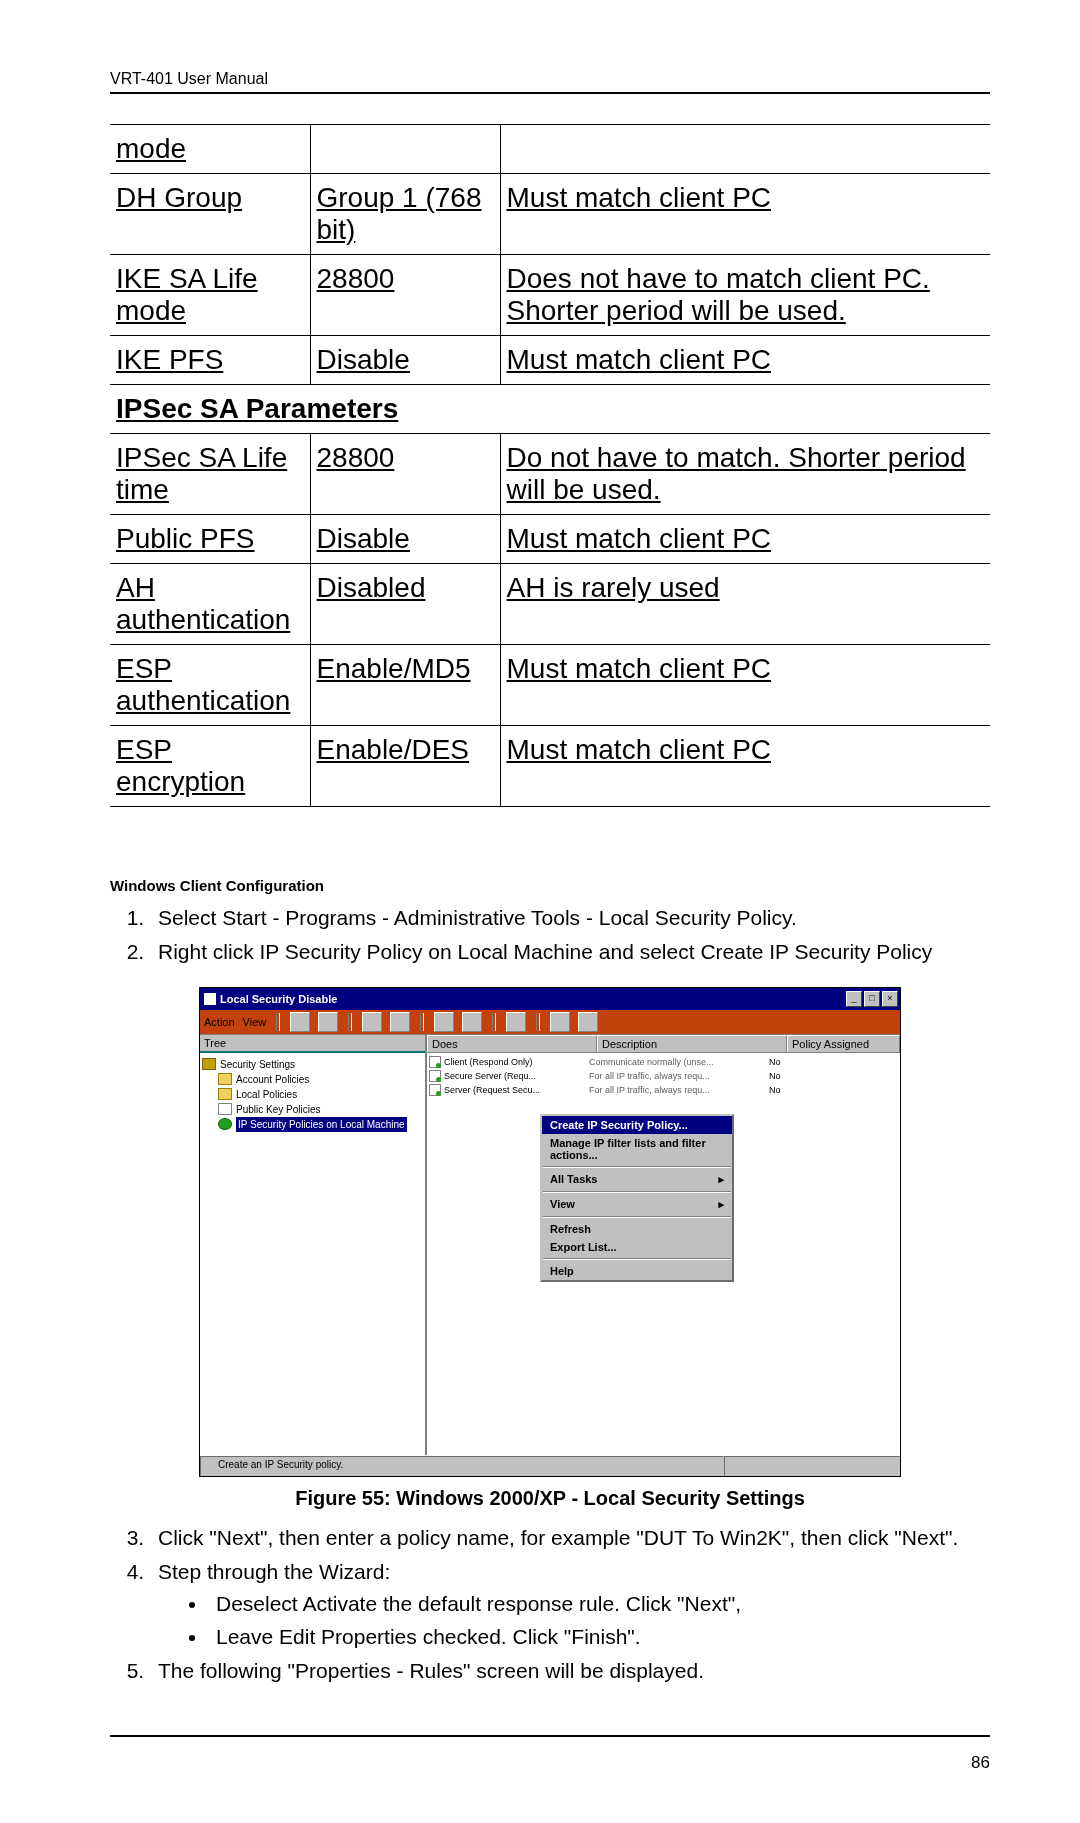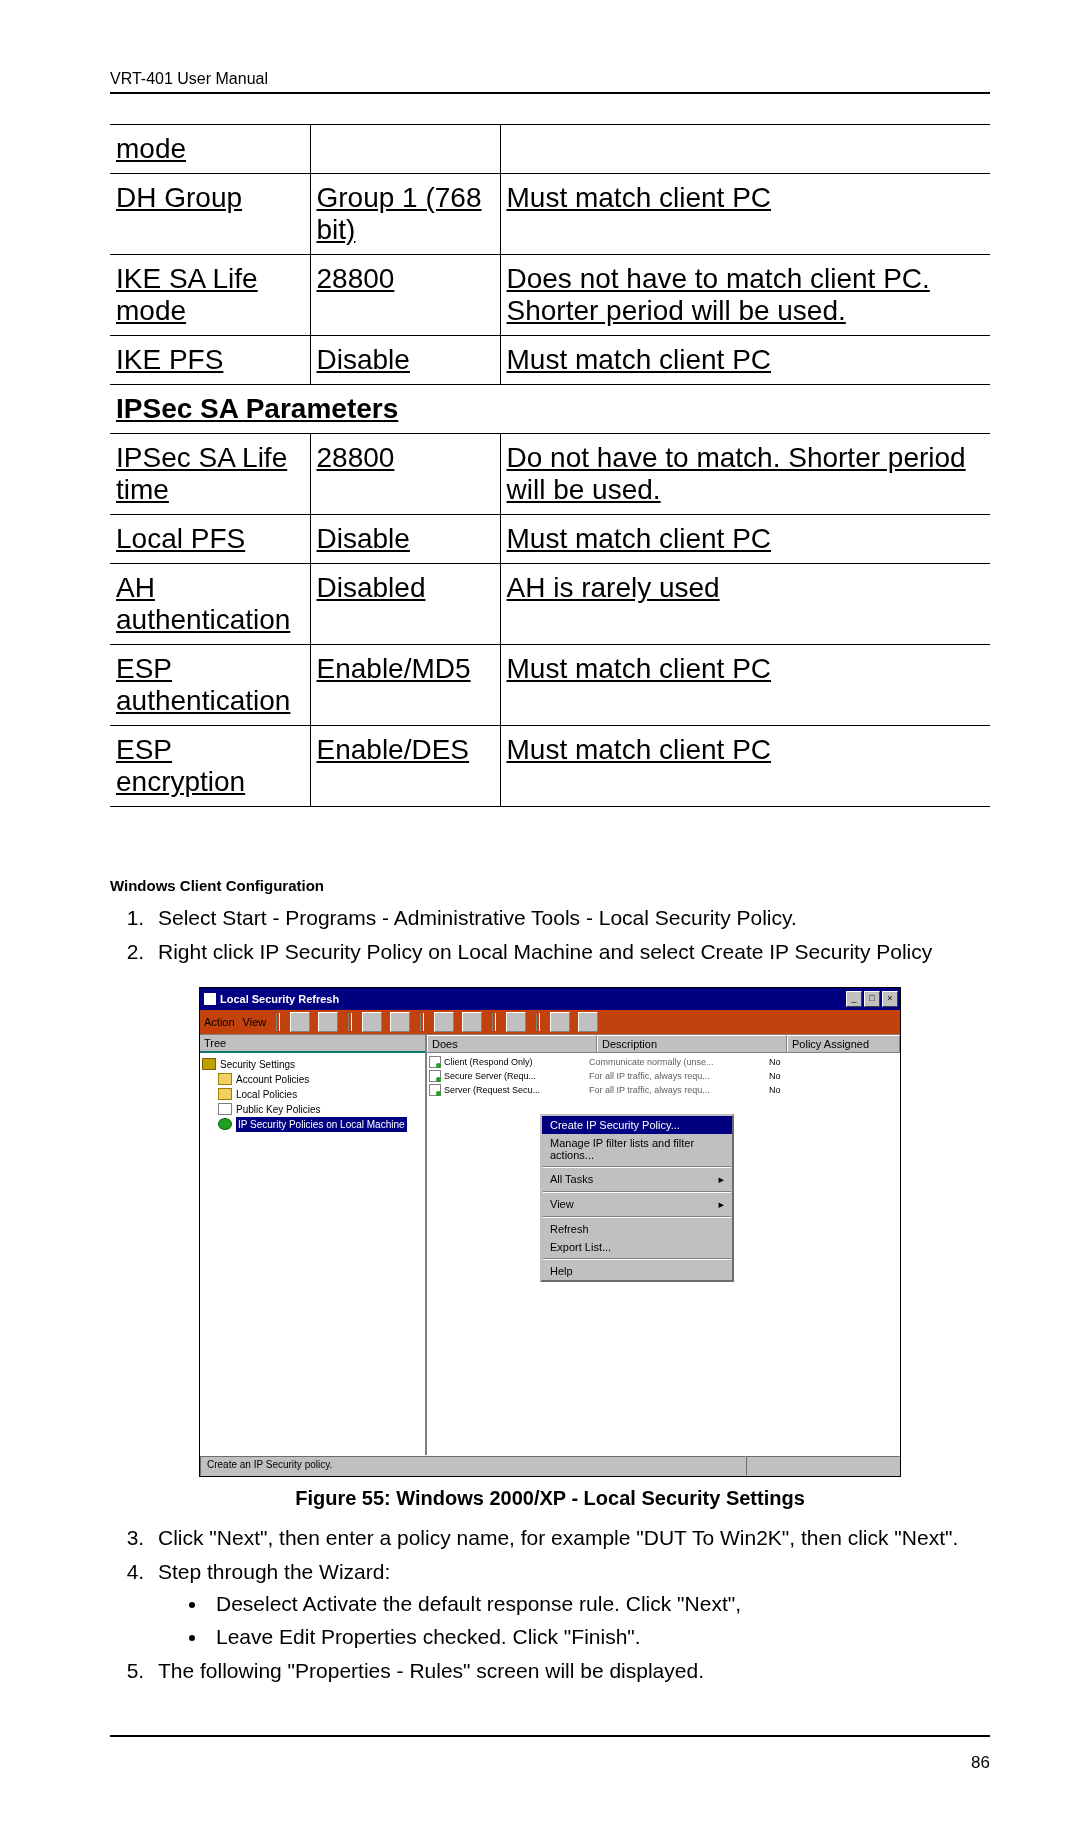--- a/index.html
+++ b/index.html
@@ -208,20 +208,21 @@
     background: #20a020;
     bottom: -1px; right: -1px;
     border-radius: 50%;
   }
   .context-menu {
     position: absolute;
     background: #c0c0c0;
     border: 2px outset #c0c0c0;
     font-size: 11px;
     width: 190px;
+    font-weight: bold;
   }
   .menu-item {
     padding: 3px 8px;
     display: flex;
     justify-content: space-between;
   }
   .menu-item.highlight {
     background: #000080;
     color: #fff;
   }
@@ -231,21 +232,21 @@
     margin: 2px 1px;
   }
   .mmc-status {
     background: #c0c0c0;
     border-top: 1px solid #fff;
     display: flex;
     font-size: 10px;
   }
   .mmc-status .cell {
     border: 1px inset #c0c0c0;
-    padding: 2px 6px;
+    padding: 2px 17px;
     height: 14px;
   }
   .mmc-status .cell:first-child { flex: 1; }
   .mmc-status .cell:last-child { width: 140px; }
 
   .figure-caption {
     text-align: center;
     font-weight: bold;
     font-size: 20px;
     margin: 8px 0 14px 0;
@@ -312,21 +313,21 @@
     </tr>
     <tr class="section-header">
       <td colspan="3">IPSec SA Parameters</td>
     </tr>
     <tr>
       <td>IPSec SA Life time</td>
           <td>28800</td>
           <td>Do not have to match. Shorter period will be used.</td>
     </tr>
     <tr>
-      <td>Local PFS</td>
+      <td>Public PFS</td>
           <td>Disable</td>
           <td>Must match client PC</td>
     </tr>
     <tr>
       <td>AH authentication</td>
           <td>Disabled</td>
           <td>AH is rarely used</td>
     </tr>
     <tr>
       <td>ESP authentication</td>
@@ -349,21 +350,21 @@
     </li>
     <li>
       <span>Right click </span><span class="italic">IP Security Policy on Local Machine</span><span> and select </span><span class="italic">Create IP Security Policy</span>
     </li>
   </ol>
 
   <div class="rel-wrap">
   <div class="mmc">
     <div class="titlebar">
       <span class="titlebar-icon"></span>
-      <span class="titlebar-text">Local Security Refresh</span>
+      <span class="titlebar-text">Local Security Disable</span>
       <div class="win-btns">
         <div class="win-btn">_</div>
         <div class="win-btn">□</div>
         <div class="win-btn">×</div>
       </div>
     </div>
     <div class="menubar">
       <span>Action</span>
       <span>View</span>
       <span class="sep"></span>

